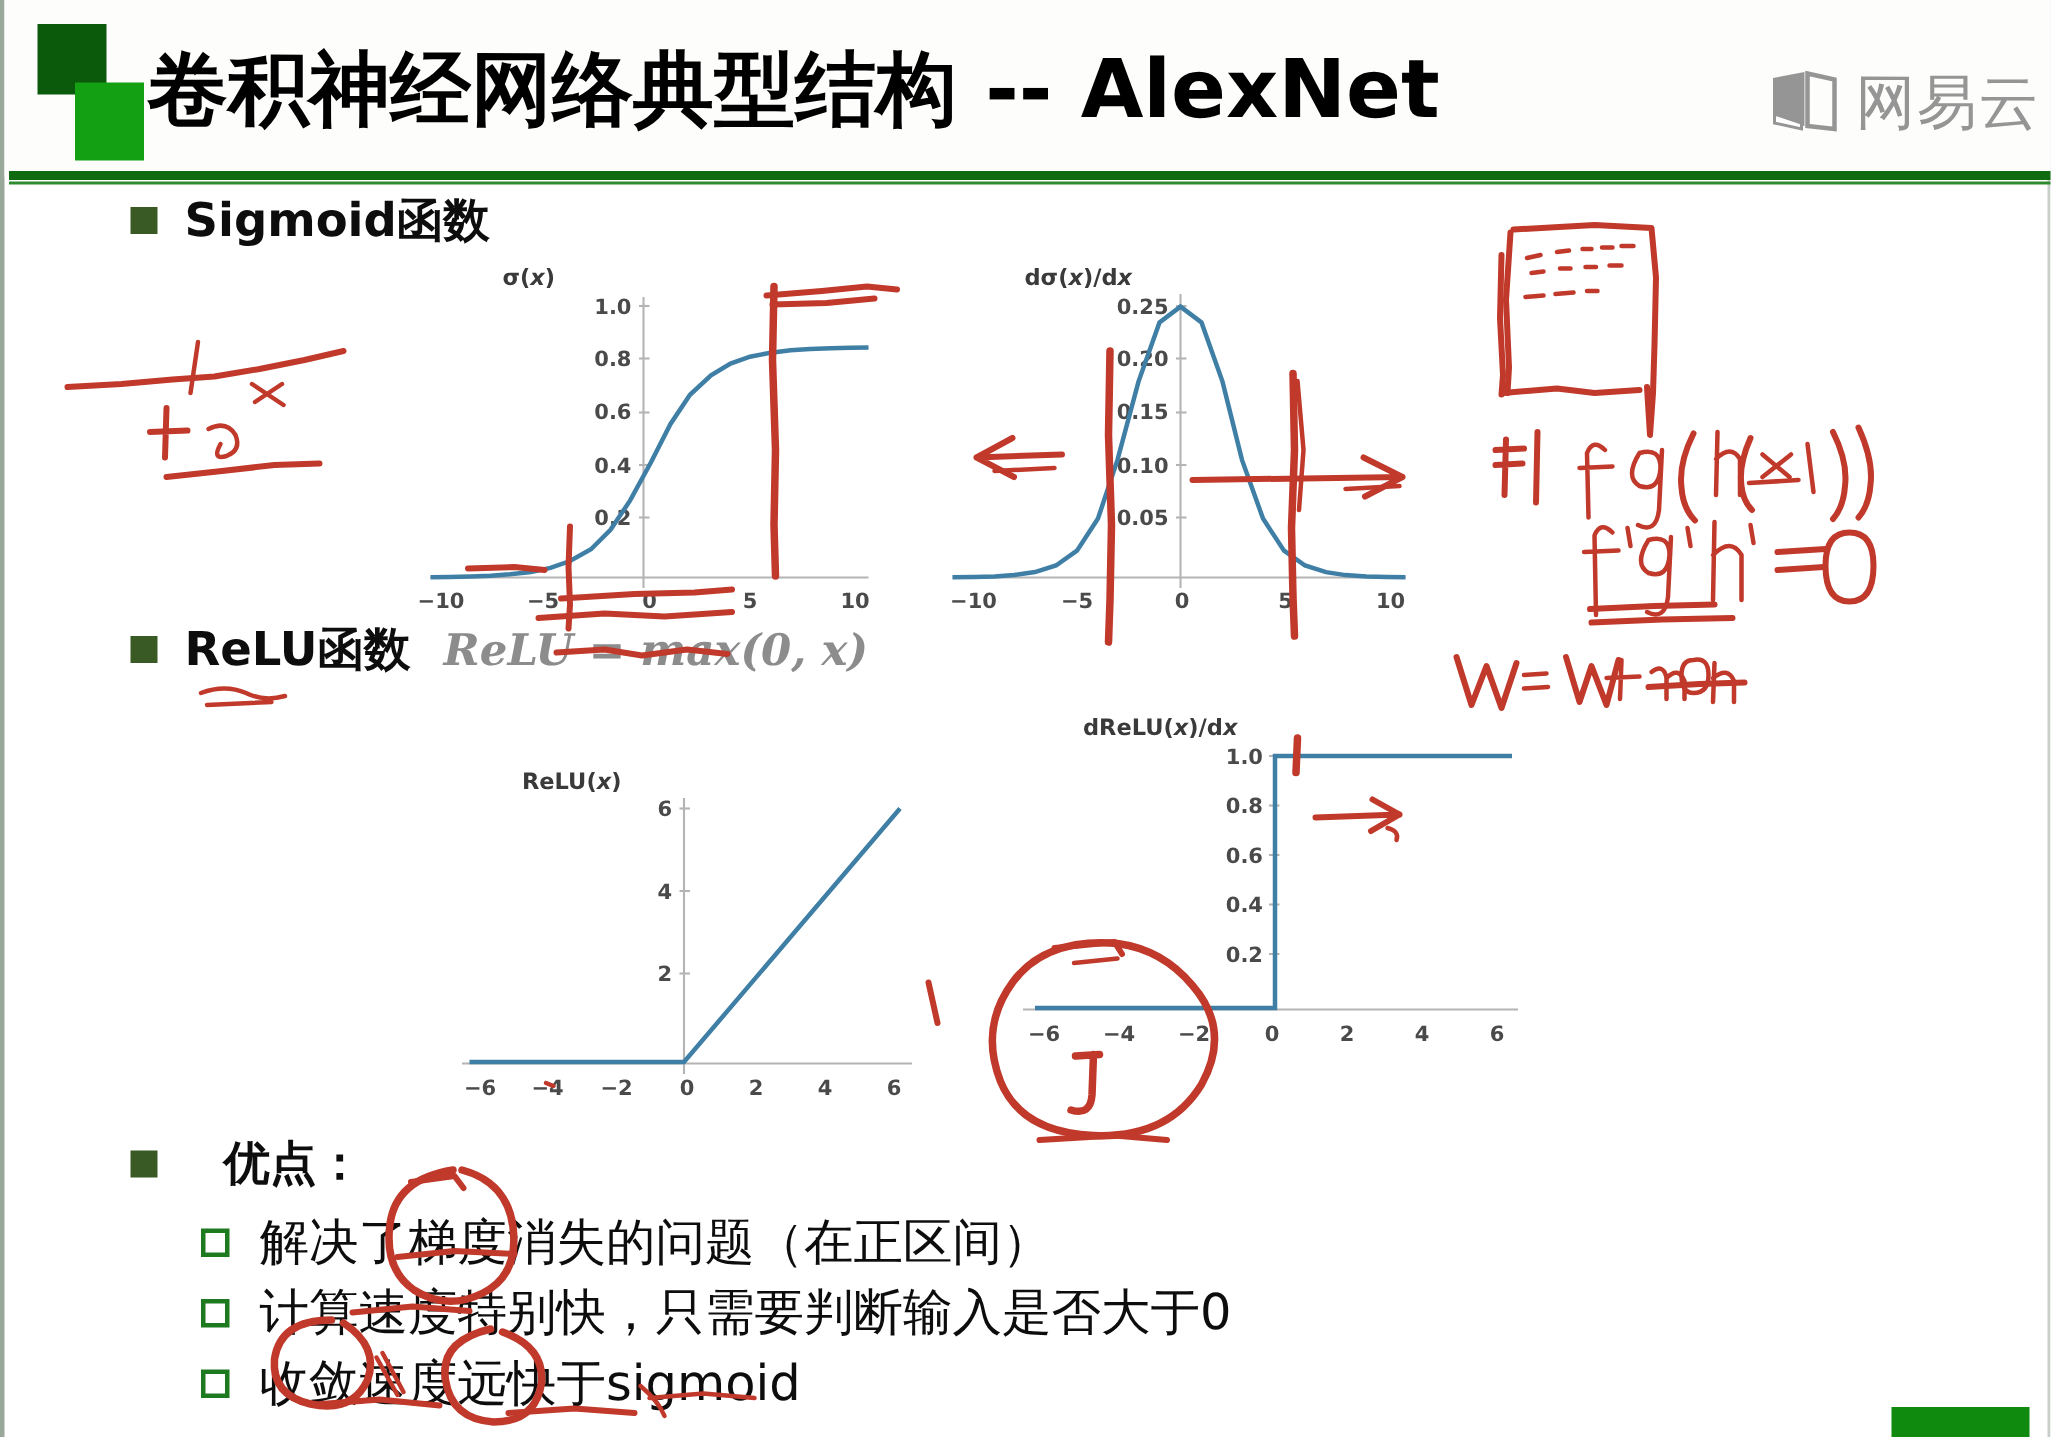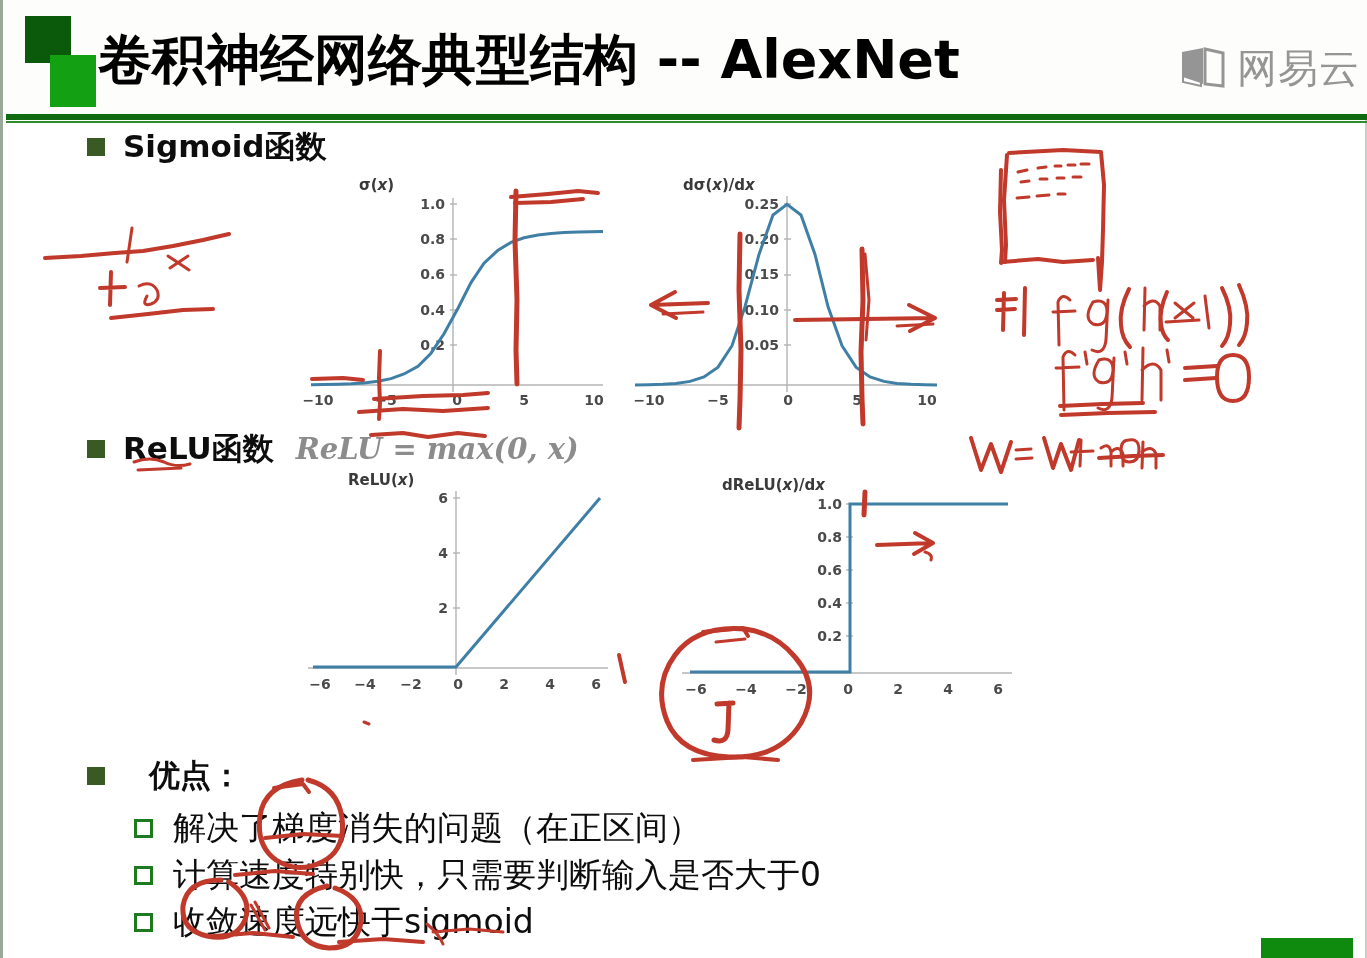--- a/index.html
+++ b/index.html
@@ -72,21 +72,21 @@
 
     <div class="header-rule"></div>
     <div class="header-rule2"></div>
   </div>
 
   <div class="bullet-row" style="left:84px;top:126px;">
     <span class="bullet-sq"></span>
     <span class="bullet-label">Sigmoid函数</span>
   </div>
 
-  <div class="chart" style="left:308px;top:168px;">
+  <div class="chart" style="left:284px;top:168px;">
     <svg width="300" height="235" viewBox="0 0 300 235">
       <text class="ctitle" x="48" y="22">σ(<tspan class="it">x</tspan>)</text>
 
       <line class="axis" x1="0" y1="217" x2="292" y2="217"></line>
       <line class="axis" x1="142" y1="30" x2="142" y2="224"></line>
 
       <g class="tick" text-anchor="end">
         <text x="134" y="41">1.0</text>
         <text x="134" y="76">0.8</text>
         <text x="134" y="111">0.6</text>
@@ -141,27 +141,27 @@
         <text x="222" y="237">5</text>
         <text x="292" y="237">10</text>
       </g>
 
       <path class="curve" d="M0,216.9 L14,216.7 L28,216.3 L41,215.4 L55,213.4 L69,209.0 L83,199.1 L97,177.7
         L110,138.6 L124,86.4 L138,47.0 L152,36.4 L166,47.0 L180,86.4 L193,138.6 L207,177.7 L221,199.1
         L235,209.0 L249,213.4 L262,215.4 L276,216.3 L290,216.7 L302,216.9"></path>
     </svg>
   </div>
 
-  <div class="bullet-row" style="left:84px;top:412px;margin-top:16px;">
+  <div class="bullet-row" style="left:84px;top:412px;">
     <span class="bullet-sq"></span>
     <span class="bullet-label">ReLU函数</span>
     <span class="formula-inline">ReLU = max(0, x)</span>
   </div>
 
-  <div class="chart" style="left:305px;top:463px;">
+  <div class="chart" style="left:305px;top:504px;">
     <svg width="310" height="230" viewBox="0 0 310 230">
       <text class="ctitle" x="40" y="22">ReLU(<tspan class="it">x</tspan>)</text>
       <line class="axis" x1="0" y1="205" x2="300" y2="205"></line>
       <line class="axis" x1="148" y1="28" x2="148" y2="212"></line>
       <g class="tick" text-anchor="end">
         <text x="140" y="40">6</text>
         <text x="140" y="95">4</text>
         <text x="140" y="150">2</text>
       </g>
       <g class="axis">

